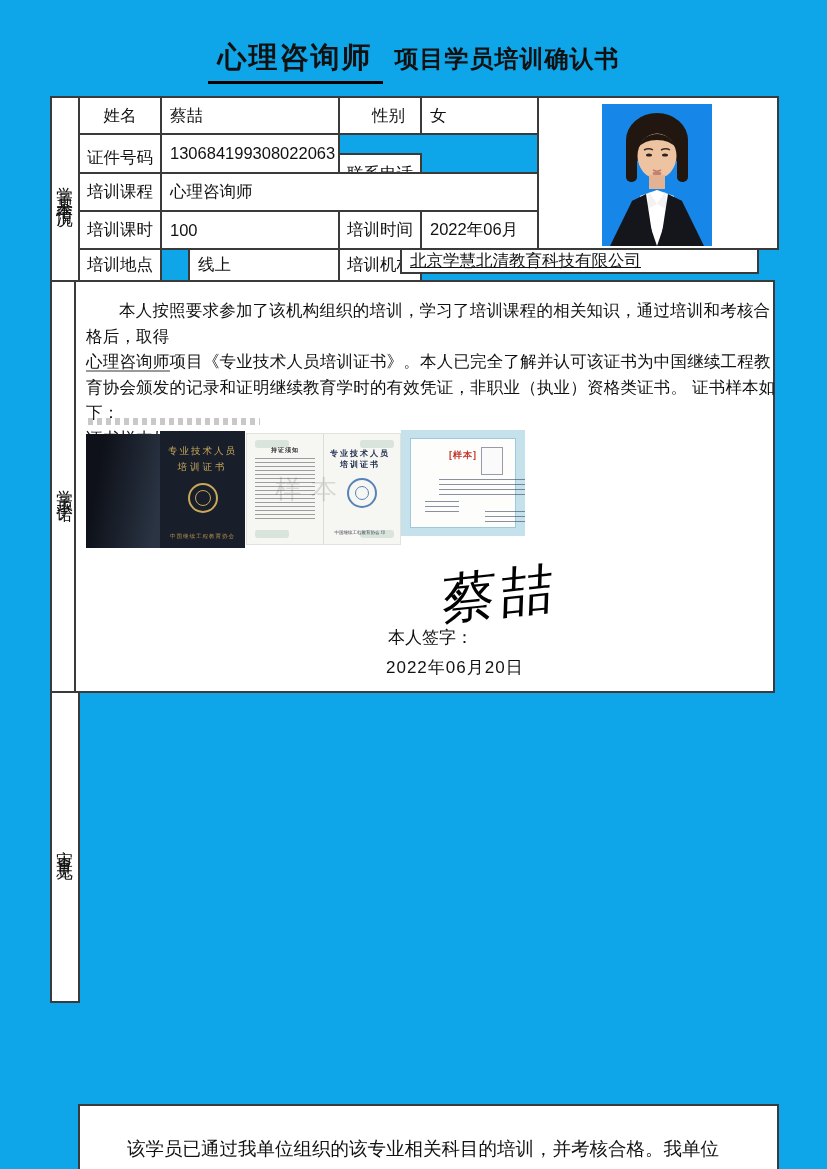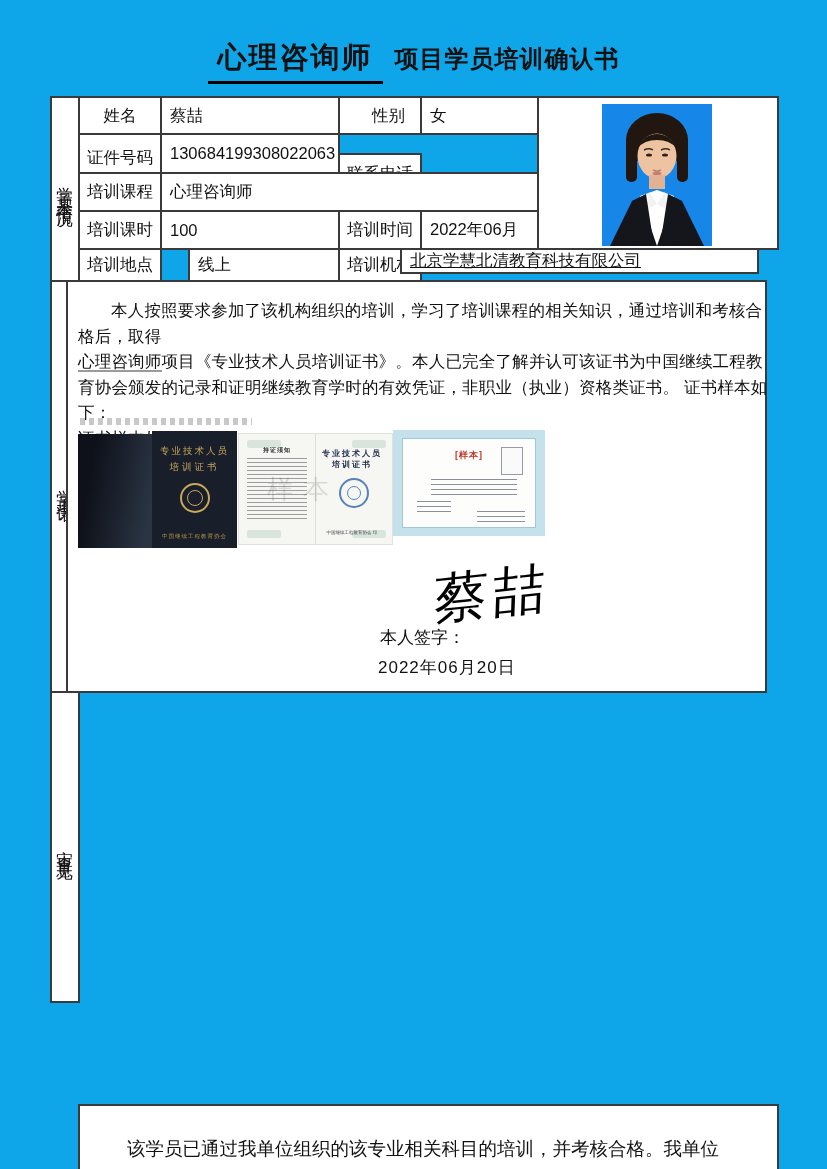--- a/index.html
+++ b/index.html
@@ -43,21 +43,21 @@
         font-weight:bold;color:#333;letter-spacing:1px;}
   .cert3 .ml{position:absolute;background-image:repeating-linear-gradient(to bottom,rgba(70,70,80,.5) 0 1px,transparent 1px 4px);}
   .cert3 .t1{position:absolute;left:80px;top:14px;width:66px;text-align:center;font-size:8px;font-weight:bold;
         color:#1c2a4c;letter-spacing:2px;font-family:"Liberation Serif","DejaVu Serif",serif;}
   .cert3 .seal-b{position:absolute;left:100px;top:44px;width:26px;height:26px;border:2px solid #3a6fb0;
         border-radius:50%;opacity:.85;display:flex;align-items:center;justify-content:center;}
   .cert3 .seal-b i{display:block;width:12px;height:12px;border:1px solid #3a6fb0;border-radius:50%;}
   .cert3 .t2{position:absolute;left:80px;bottom:9px;width:66px;text-align:center;font-size:4.5px;color:#445;}
   .cert3 .wm{position:absolute;left:28px;top:38px;font-size:26px;color:rgba(110,110,110,.22);letter-spacing:10px;}
   .cert3 .smud{position:absolute;width:34px;height:8px;background:rgba(150,190,170,.30);border-radius:3px;}
-  .cert4{left:325px;top:148px;width:152px;height:106px;background:#c5e1ec;}
+  .cert4{left:325px;top:148px;width:124px;height:106px;background:#c5e1ec;}
   .cert4 .inner{position:absolute;left:9px;top:8px;right:9px;bottom:8px;background:#fdfdfc;border:1px solid #9fc9da;}
   .cert4 .tag{position:absolute;left:0;top:10px;width:100%;text-align:center;font-size:9px;color:#c23326;
         font-weight:bold;letter-spacing:1px;}
   .cert4 .pbox{position:absolute;right:12px;top:8px;width:20px;height:26px;border:1px solid #99a;background:#fafafa;}
   .cert4 .ml{position:absolute;background-image:repeating-linear-gradient(to bottom,rgba(45,55,85,.55) 0 1px,transparent 1px 5px);}
   
   .sig-label{position:absolute;left:312px;top:344px;font-size:17px;}
   .sig-name{position:absolute;left:366px;top:276px;font-size:54px;font-weight:400;color:#000;
         font-family:"DejaVu Serif","Liberation Serif",serif;
         transform:rotate(-6deg) skewX(-8deg);letter-spacing:4px;}
@@ -120,21 +120,21 @@
     <div class="cell val" style="left:110px;top:114px;width:180px;height:40px;">100</div>
     <div class="cell lab" style="left:288px;top:114px;width:84px;height:40px;">培训时间</div>
     <div class="cell val" style="left:370px;top:114px;width:119px;height:40px;">2022年06月</div>
 
     <div class="cell lab" style="left:28px;top:152px;width:84px;height:34px;">培训地点</div>
     <div class="cell val" style="left:110px;top:152px;width:180px;height:34px;margin-left:28px;">线上</div>
     <div class="cell lab" style="left:288px;top:152px;width:84px;height:34px;">培训机构</div>
     <div class="cell val" style="left:350px;top:152px;width:359px;height:26px;text-decoration:underline;">北京学慧北清教育科技有限公司</div>
 
     <div class="cell lab vlabel" style="left:0;top:184px;width:30px;height:413px;">学员承诺</div>
-    <div class="cell content" style="left:16px;top:184px;width:701px;height:413px;">
+    <div class="cell content" style="left:24px;top:184px;width:701px;height:413px;">
 
       <div class="c-para">
         <div>
           <span class="ind" style="display:inline-block;text-indent:2em;">本人按照要求参加了该机构组织的培训，学习了培训课程的相关知识，通过培训和考核合格后，取得</span><span class="u-grey">心理咨询师</span><span>项目《专业技术人员培训证书》。本人已完全了解并认可该证书为中国继续工程教育协会颁发的记录和证明继续教育学时的有效凭证，非职业（执业）资格类证书。 证书样本如下：</span>
         </div>
         <div>证书样本如下：</div>
       </div>
       <div class="artifact"></div>
 
       <div class="cert cert1"></div>

